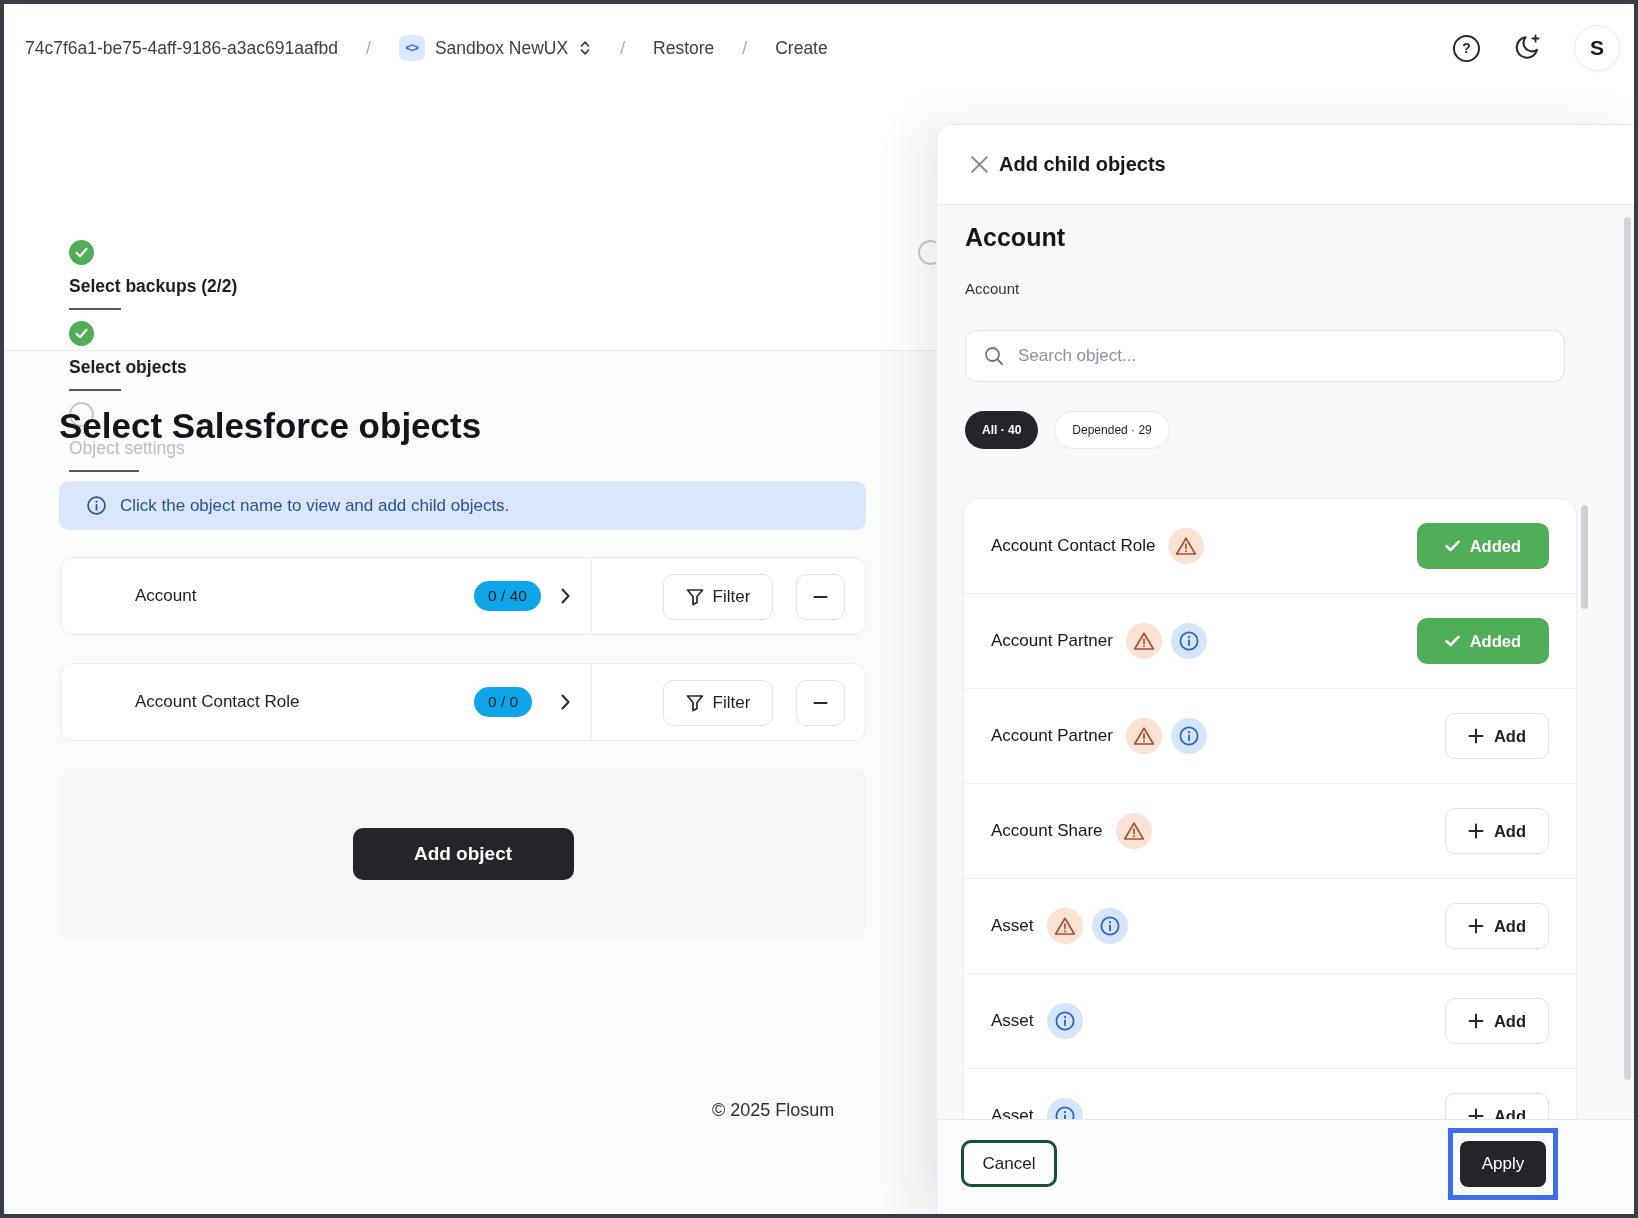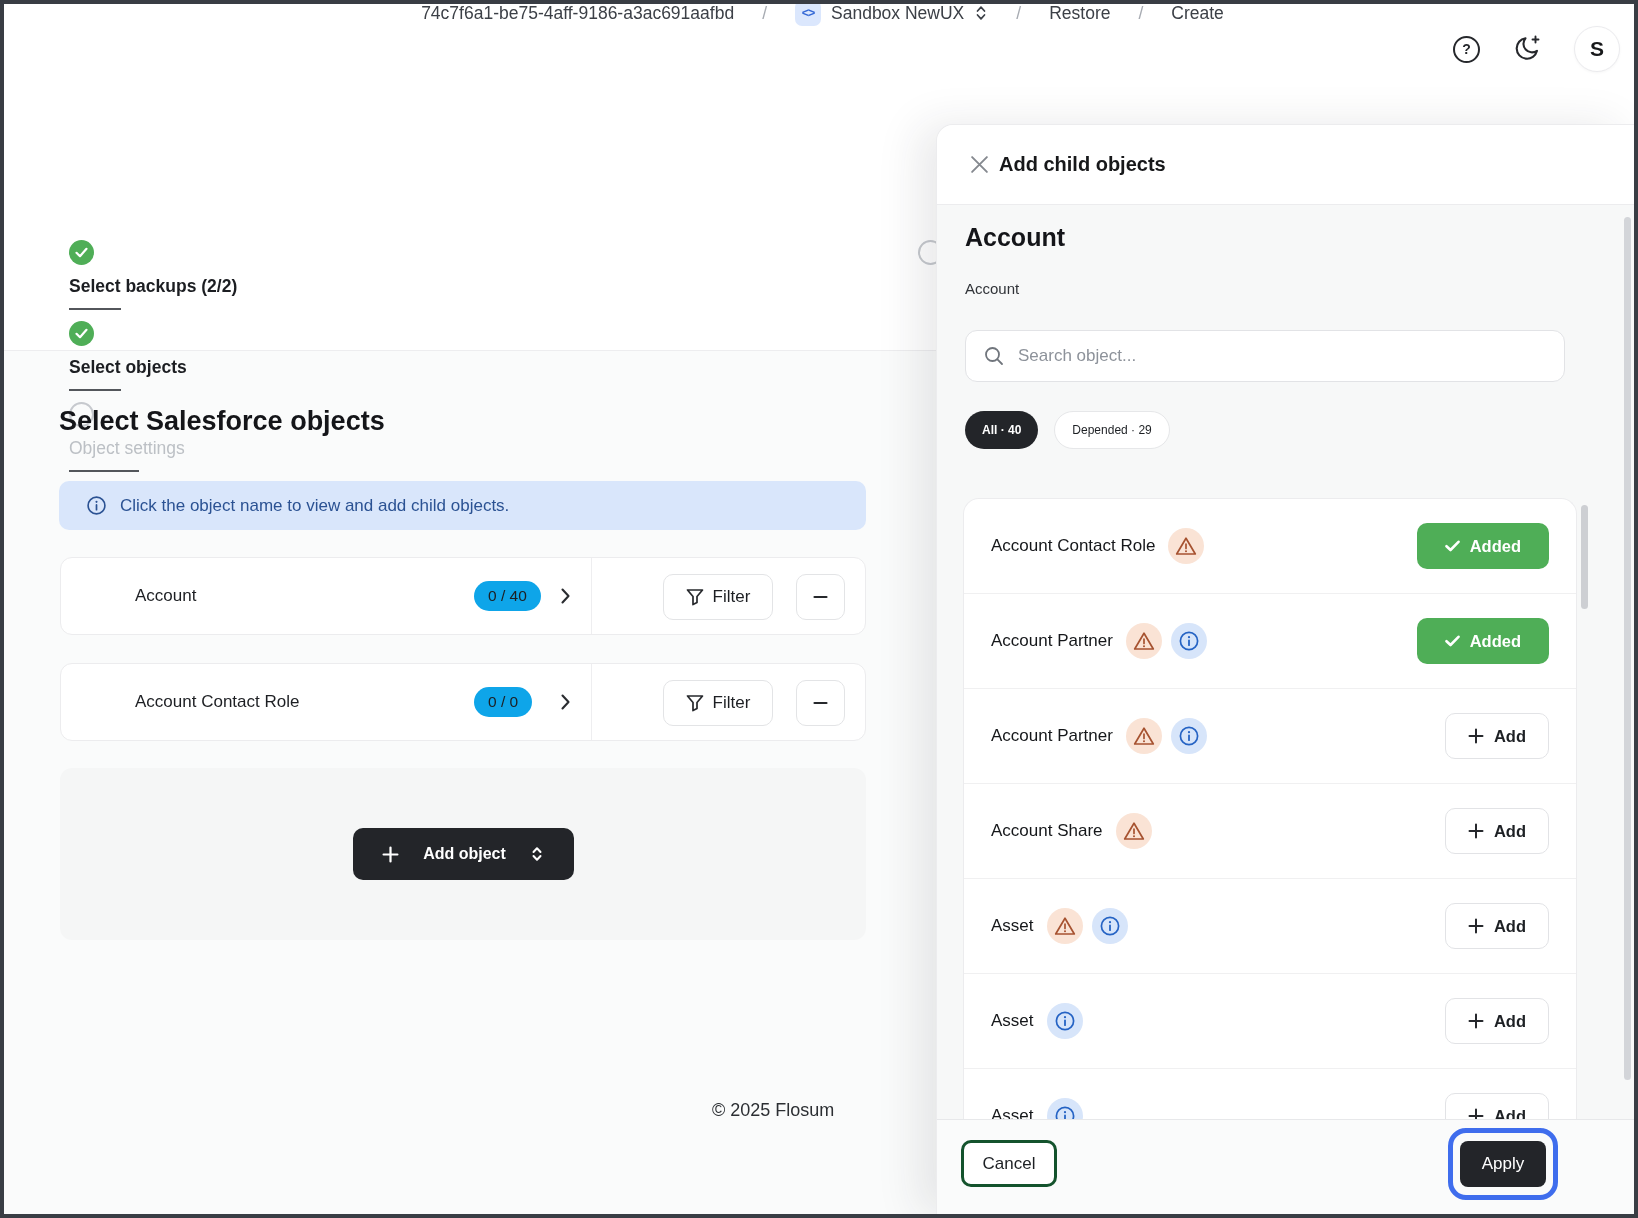--- a/index.html
+++ b/index.html
@@ -1,56 +1,56 @@
 <!DOCTYPE html>
 <html style="--c-green: #4fae57; --c-dark: #232529; --c-banner-bg: #d9e6fb; --c-banner-text: #2b5293; --c-warn: #a65230; --c-warn-bg: #fae3d5; --c-info: #2563c4; --c-info-bg: #d7e5fa; --c-highlight: #3f6ded;"><head>
 <meta charset="utf-8">
 <style>
   html,body{margin:0;padding:0;background:#fff;}
   *{box-sizing:border-box;font-family:"Liberation Sans",sans-serif;}
   #screen{position:relative;width:1638px;height:1218px;background:#fff;overflow:hidden;}
   .frame{position:absolute;inset:0;border:4px solid #393d44;z-index:999;pointer-events:none;}
 
   
-  .topbar{position:absolute;left:0;top:0;width:100%;height:96px;background:#fff;display:flex;align-items:center;padding:0 18px 0 25px;z-index:2;flex-direction:column;}
+  .topbar{position:absolute;left:0;top:0;width:100%;height:96px;background:#fff;display:flex;align-items:center;padding:0 18px 0 25px;z-index:2;}
   .crumbs{display:flex;align-items:center;gap:28px;font-size:17.5px;font-weight:500;color:#3c4047;}
   .crumb-sep{color:#a7abb2;font-weight:400;}
   .org-chunk{display:flex;align-items:center;gap:10px;}
   .code-badge{width:26px;height:26px;border-radius:7px;background:#dbe7fd;color:#3569d6;font-size:12.5px;font-weight:700;display:flex;align-items:center;justify-content:center;letter-spacing:-1px;}
   .topbar-right{margin-left:auto;display:flex;align-items:center;gap:31px;}
   .help-circle{width:27px;height:27px;border-radius:50%;border:2px solid #26282c;color:#26282c;font-size:14px;font-weight:700;display:flex;align-items:center;justify-content:center;}
   .avatar{width:46px;height:46px;border-radius:50%;border:1px solid #ebebee;background:#fff;color:#17181a;font-size:21px;font-weight:600;display:flex;align-items:center;justify-content:center;box-shadow:0 1px 3px rgba(0,0,0,.04);}
 
   
   .lower-bg{position:absolute;left:0;top:351px;right:0;bottom:0;background:#fafbfb;}
   .main-divider{position:absolute;left:0;top:350px;width:100%;height:1px;background:#ededef;}
   .page-title{position:absolute;left:59px;top:124px;font-size:40px;font-weight:700;color:#141519;letter-spacing:-.5px;}
   .stepper{position:absolute;left:69px;top:240px;display:flex;gap:11px;flex-direction:column;}
   .step-circle{width:25px;height:25px;border-radius:50%;background:var(--c-green,#4bae52);display:flex;align-items:center;justify-content:center;flex:none;}
   .step-circle.todo{background:transparent;border:2px solid #c6c9ce;}
   .step-label{font-size:17.5px;font-weight:600;color:#1c1e22;white-space:nowrap;}
   .step-label.todo{color:#bcc0c5;font-weight:500;}
   .step-line{width:52px;height:2px;background:#53565b;flex:none;}
   .step-line.long{width:70px;}
   .step-circle.partial{position:absolute;left:849px;top:0;}
-  .section-heading{position:absolute;left:59px;top:406px;font-size:27px;font-weight:700;color:#141519;}
+  .section-heading{position:absolute;left:59px;top:406px;font-size:35px;font-weight:700;color:#141519;}
   .banner{position:absolute;left:59px;top:481px;width:807px;height:49px;border-radius:10px;background:var(--c-banner-bg,#d9e6fb);display:flex;align-items:center;padding-left:27px;gap:13px;}
   .banner-text{font-size:17px;font-weight:500;color:var(--c-banner-text,#2b5293);}
 
   .obj-row{position:absolute;left:60px;width:806px;height:78px;background:#fff;border:1px solid #ececee;border-radius:12px;}
   .obj-row .vc{position:absolute;top:50%;transform:translateY(-50%);}
   .obj-name{left:74px;font-size:17px;font-weight:500;color:#1d1f23;}
   .obj-count{left:413px;background:#0ea5e9;border-radius:999px;padding:6px 14px;font-size:15.5px;font-weight:500;color:#1d1f23;}
   .obj-chevron{left:500px;display:flex;}
   .obj-vdiv{position:absolute;left:530px;top:0;width:1px;height:100%;background:#eeeef0;}
   .pill-btn{position:absolute;top:16px;height:46px;border-radius:10px;border:1px solid #e3e4e6;background:#fff;display:flex;align-items:center;justify-content:center;gap:9px;font-size:17px;font-weight:500;color:#1d1f23;cursor:pointer;}
   .filter-btn{left:602px;width:110px;}
   .minus-btn{left:735px;width:49px;}
   .add-panel{position:absolute;left:60px;top:768px;width:806px;height:172px;background:#f5f6f6;border-radius:12px;display:flex;align-items:center;justify-content:center;}
-  .add-object-btn{width:221px;height:52px;border-radius:10px;background:var(--c-dark,#232529);color:#fff;display:flex;align-items:center;justify-content:center;gap:24px;font-size:16px;font-weight:700;cursor:pointer;}
+  .add-object-btn{width:221px;height:52px;border-radius:10px;background:var(--c-dark,#232529);color:#fff;display:flex;align-items:center;justify-content:center;gap:24px;font-size:19px;font-weight:700;cursor:pointer;flex-direction:column;}
   .copyright{position:absolute;left:712px;top:1100px;font-size:18px;color:#2c2f33;}
 
   
   .drawer{position:absolute;left:937px;top:125px;right:4px;bottom:4px;background:#f7f8f8;border-radius:16px 0 0 0;box-shadow:0 0 0 1px #ececee,-18px 0 44px rgba(40,44,50,.10);z-index:10;}
   .drawer-header{position:absolute;left:0;top:0;right:0;height:80px;background:#fff;border-radius:16px 0 0 0;border-bottom:1px solid #ececee;display:flex;align-items:center;padding-left:33px;gap:10px;}
   .drawer-title{font-size:20px;font-weight:600;color:#17181a;}
   .drawer-h1{position:absolute;left:28px;top:98px;font-size:25px;font-weight:700;color:#141519;}
   .drawer-sub{position:absolute;left:28px;top:155px;font-size:15px;color:#303338;}
   .search-box{position:absolute;left:28px;top:205px;width:600px;height:52px;border-radius:12px;border:1px solid #e2e3e6;background:#fff;display:flex;align-items:center;padding-left:18px;gap:12px;}
   .search-box input{border:none;outline:none;background:transparent;font-size:17px;color:#1c1e22;width:520px;}
@@ -66,21 +66,21 @@
   .icon-circle{width:36px;height:36px;border-radius:50%;display:flex;align-items:center;justify-content:center;}
   .warn-circle{background:var(--c-warn-bg,#fae3d5);}
   .info-circle{background:var(--c-info-bg,#d7e5fa);}
   .row-spacer{flex:1;}
   .added-btn{height:46px;padding:0 28px;border-radius:10px;background:var(--c-green,#4fae57);color:#fff;font-size:16.5px;font-weight:700;display:flex;align-items:center;gap:10px;cursor:pointer;}
   .add-btn{height:46px;padding:0 22px;border-radius:10px;background:#fff;border:1px solid #e2e3e6;color:#1d2024;font-size:16.5px;font-weight:600;display:flex;align-items:center;gap:10px;cursor:pointer;}
   .inner-thumb{position:absolute;left:644px;top:380px;width:7px;height:104px;border-radius:4px;background:#cdcfd3;z-index:6;}
   .outer-thumb{position:absolute;left:687px;top:92px;width:7px;height:863px;border-radius:4px;background:#d3d5d9;z-index:6;}
   .drawer-footer{position:absolute;left:0;right:0;bottom:0;height:95px;background:#fafbfb;border-top:1px solid #e7e8ea;z-index:8;}
   .cancel-btn{position:absolute;left:24px;top:20px;width:96px;height:47px;border-radius:10px;border:3px solid #14532d;background:#fff;font-size:17px;font-weight:500;color:#1d2024;display:flex;align-items:center;justify-content:center;cursor:pointer;}
-  .apply-ring{position:absolute;left:511px;top:8px;width:110px;height:72px;border:5px solid var(--c-highlight,#3f6ded);border-radius:18px;display:flex;align-items:center;justify-content:center;}
+  .apply-ring{position:absolute;left:511px;top:8px;width:110px;height:72px;border:5px solid var(--c-highlight,#3f6ded);border-radius:0;display:flex;align-items:center;justify-content:center;}
   .apply-btn{width:86px;height:46px;border-radius:8px;background:var(--c-dark,#232529);color:#fff;font-size:17px;font-weight:500;display:flex;align-items:center;justify-content:center;cursor:pointer;}
   svg{display:block;}
 </style>
 </head>
 <body>
 
 <div id="screen">
 
   <div class="lower-bg"></div>
   <div class="main-divider"></div>

